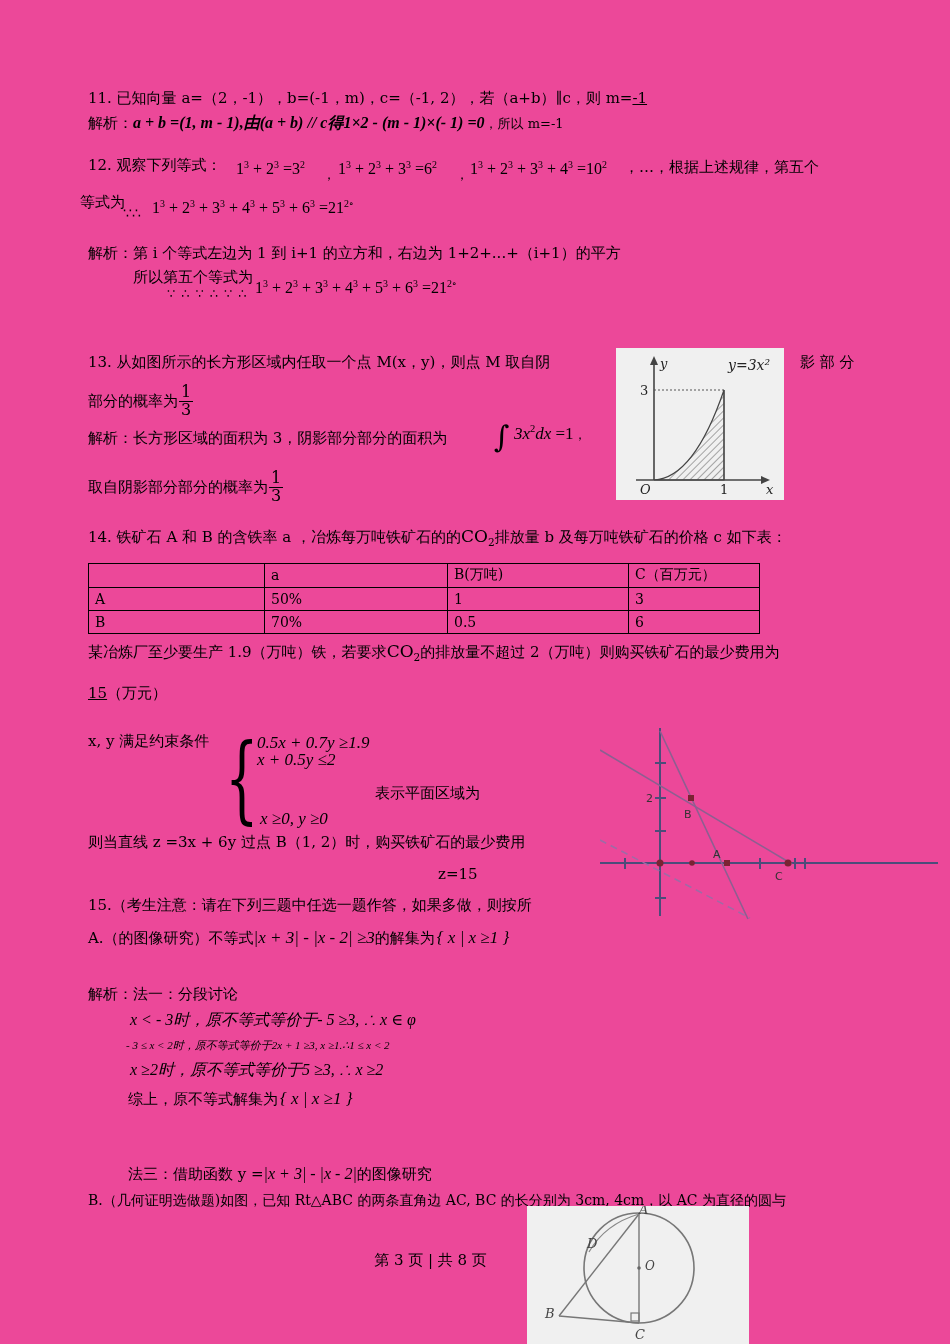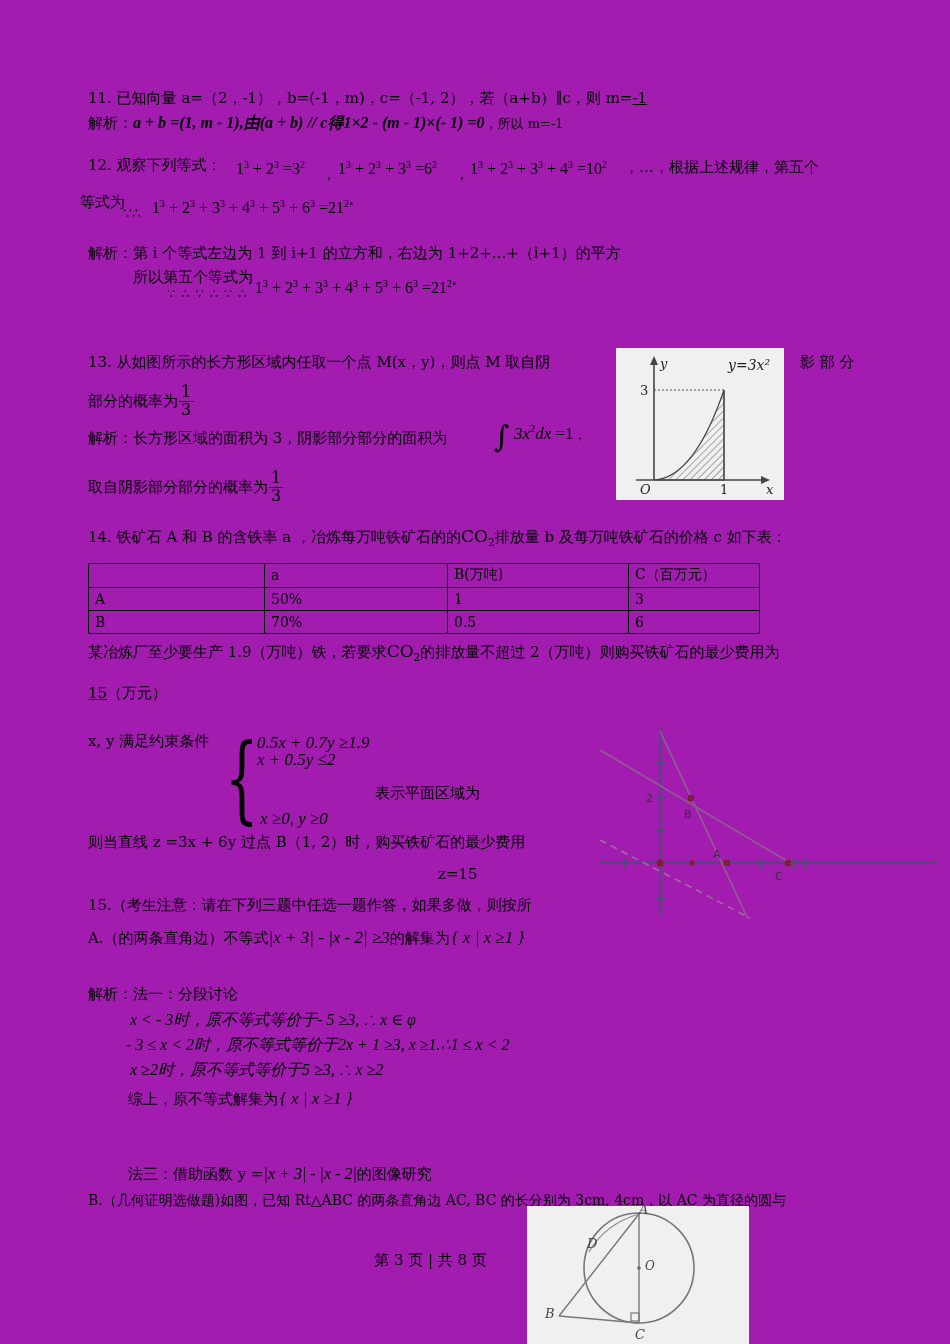--- a/index.html
+++ b/index.html
@@ -8,21 +8,21 @@
     background: #ffffff;
   }
   body {
     font-family: "Liberation Serif", "DejaVu Serif", serif;
     color: #000;
   }
   .page {
     position: relative;
     width: 950px;
     height: 1344px;
-    background: #a21caf;
+    background: #ec4899;
     overflow: hidden;
   }
   
   .abs { position: absolute; }
   .cn {
     font-family: "DejaVu Serif", "Liberation Serif", serif;
     font-size: 15px;
     line-height: 1.35;
     white-space: nowrap;
   }
@@ -304,31 +304,31 @@
       <text x="175" y="160" font-family="DejaVu Sans, sans-serif" font-size="11" fill="#333">C</text>
       <text x="46" y="82" font-family="DejaVu Sans, sans-serif" font-size="11" fill="#333">2</text>
       <line x1="205" y1="138" x2="205" y2="149" stroke="#4c4c7a" stroke-width="2"></line>
     </svg>
   </div>
 
   <div class="abs cn" style="left:88px; top:895px;">
     <span>15.（考生注意：请在下列三题中任选一题作答，如果多做，则按所</span>
   </div>
   <div class="abs cn" style="left:88px; top:927px;">
-    <span>A.（的两条直角边）不等式</span><span class="math it" style="font-size:17px;font-style:italic;">|x + 3| - |x - 2| ≥3</span><span>的解集为</span><span class="setbr math it">{ x | x ≥1 }</span>
+    <span>A.（的图像研究）不等式</span><span class="math it" style="font-size:17px;font-style:italic;">|x + 3| - |x - 2| ≥3</span><span>的解集为</span><span class="setbr math it">{ x | x ≥1 }</span>
   </div>
 
   <div class="abs cn" style="left:88px; top:984px;">
     <span>解析：法一：分段讨论</span>
   </div>
   <div class="abs cn" style="left:130px; top:1009px;">
     <span class="math it" style="font-size:16px;">x &lt; - 3时，原不等式等价于- 5 ≥3, ∴ x ∈ φ</span>
   </div>
   <div class="abs cn" style="left:126px; top:1034px;">
-    <span class="math it" style="font-size:16px;">- 3 ≤ x &lt; 2时，原不等式等价于2x + 1 ≥3,  x ≥1.∴1 ≤ x &lt; 2</span>
+    <span class="math it" style="font-size:11px;">- 3 ≤ x &lt; 2时，原不等式等价于2x + 1 ≥3,  x ≥1.∴1 ≤ x &lt; 2</span>
   </div>
   <div class="abs cn" style="left:130px; top:1059px;">
     <span class="math it" style="font-size:16px;">x ≥2时，原不等式等价于5 ≥3, ∴ x ≥2</span>
   </div>
   <div class="abs cn" style="left:128px; top:1088px;">
     <span>综上，原不等式解集为</span><span class="setbr math it">{ x | x ≥1 }</span>
   </div>
   <div class="abs cn" style="left:128px; top:1163px;">
     <span>法三：借助函数 y =</span><span class="math it" style="font-size:16px;">|x + 3| - |x - 2|</span><span>的图像研究</span>
   </div>

